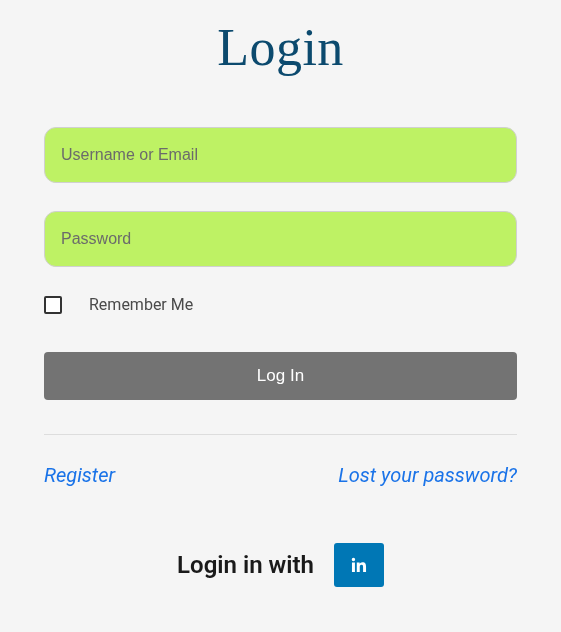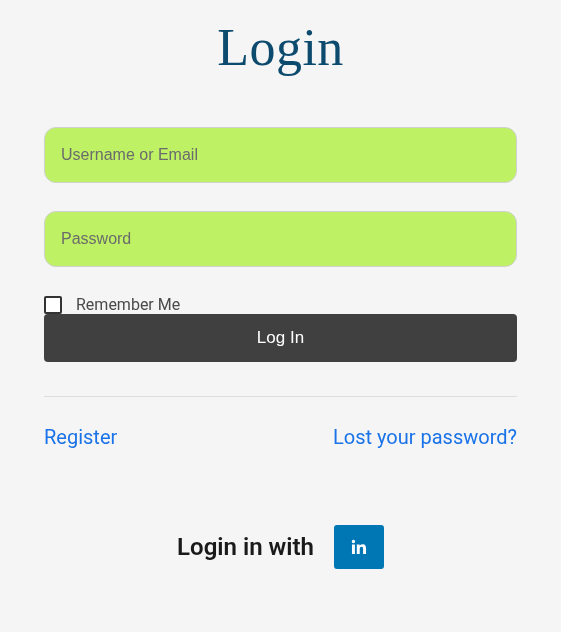--- a/index.html
+++ b/index.html
@@ -35,21 +35,22 @@
       background: #bef264;
       color: #333;
       margin-bottom: 28px;
     }
     .input-field::placeholder {
       color: #6b6b6b;
     }
     .checkbox-row {
       display: flex;
       align-items: center;
-      gap: 14px;
+      gap: 27px;
+      margin-bottom: 38px;
     }
     .checkbox {
       width: 18px;
       height: 18px;
       border: 2px solid #333;
       border-radius: 2px;
       background: #fff;
       cursor: pointer;
       appearance: none;
       -webkit-appearance: none;
@@ -60,38 +61,39 @@
       border-color: #1a73e8;
     }
     .checkbox-label {
       font-size: 16px;
       color: #4a4a4a;
       cursor: pointer;
     }
     .login-button {
       width: 100%;
       padding: 14px;
-      background: #404040;
+      background: #737373;
       color: #fff;
       border: none;
       border-radius: 4px;
       font-size: 17px;
       cursor: pointer;
       font-weight: 400;
     }
     .divider {
       border: none;
       border-top: 1px solid #ddd;
       margin: 34px 0 28px 0;
     }
     .links-row {
       display: flex;
       justify-content: space-between;
       align-items: center;
-      margin-bottom: 76px;
+      margin-bottom: 56px;
+      font-style: italic;
     }
     .link {
       color: #1a73e8;
       text-decoration: none;
       font-size: 20px;
       cursor: pointer;
     }
     .social-row {
       display: flex;
       justify-content: center;

